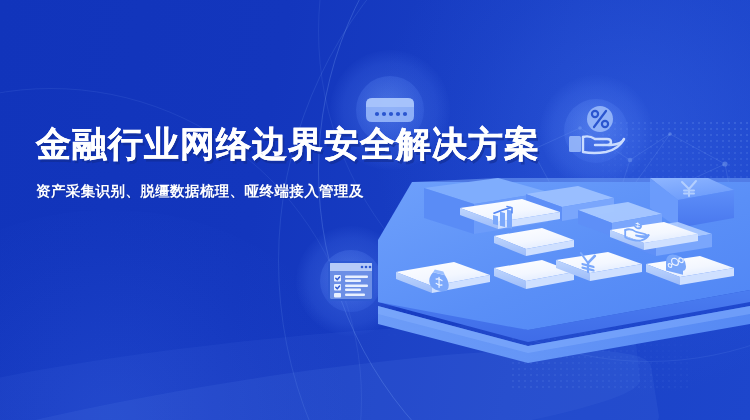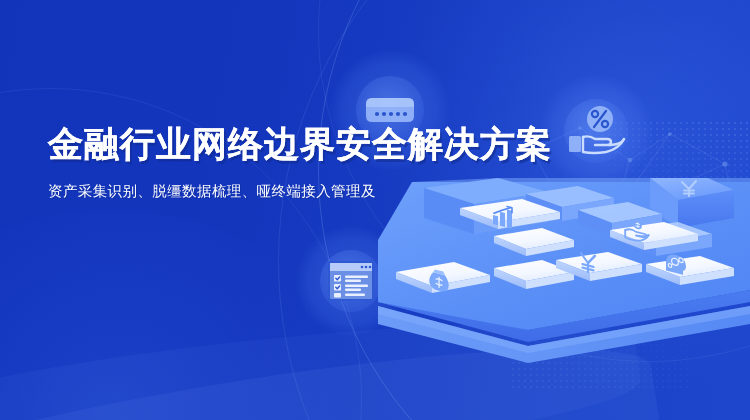--- a/index.html
+++ b/index.html
@@ -104,40 +104,40 @@
   .badge-percent .inner { inset: 24px; }
   .badge-doc     { left: 296px; top: 226px; width: 110px; height: 110px; }
   .badge-doc     .inner { inset: 24px; }
 
   
   .platform { position: absolute; left: 378px; top: 178px; width: 372px; height: 185px; }
 
   
   .text-block {
     position: absolute;
-    left: 48px;
+    left: 36px;
     top: 122px;
     z-index: 6;
   }
   .title {
     margin: 0;
     font-size: 35px;
     line-height: 44px;
     font-weight: bold;
     color: #ffffff;
     letter-spacing: 1px;
     white-space: nowrap;
     text-shadow: 2px 3px 0 rgba(16,42,140,0.55);
     -webkit-text-stroke: 0.3px #ffffff;
   }
   .subtitle {
     margin: 14px 0 0 0;
     font-size: 14.5px;
     line-height: 22px;
-    font-weight: normal;
+    font-weight: bold;
     color: #ffffff;
     letter-spacing: 0.4px;
     text-shadow: 1px 1px 0 rgba(16,42,140,0.45);
   }
   .subtitle span { display: block; }
 </style>
 </head>
 <body>
 
 <div id="banner">

